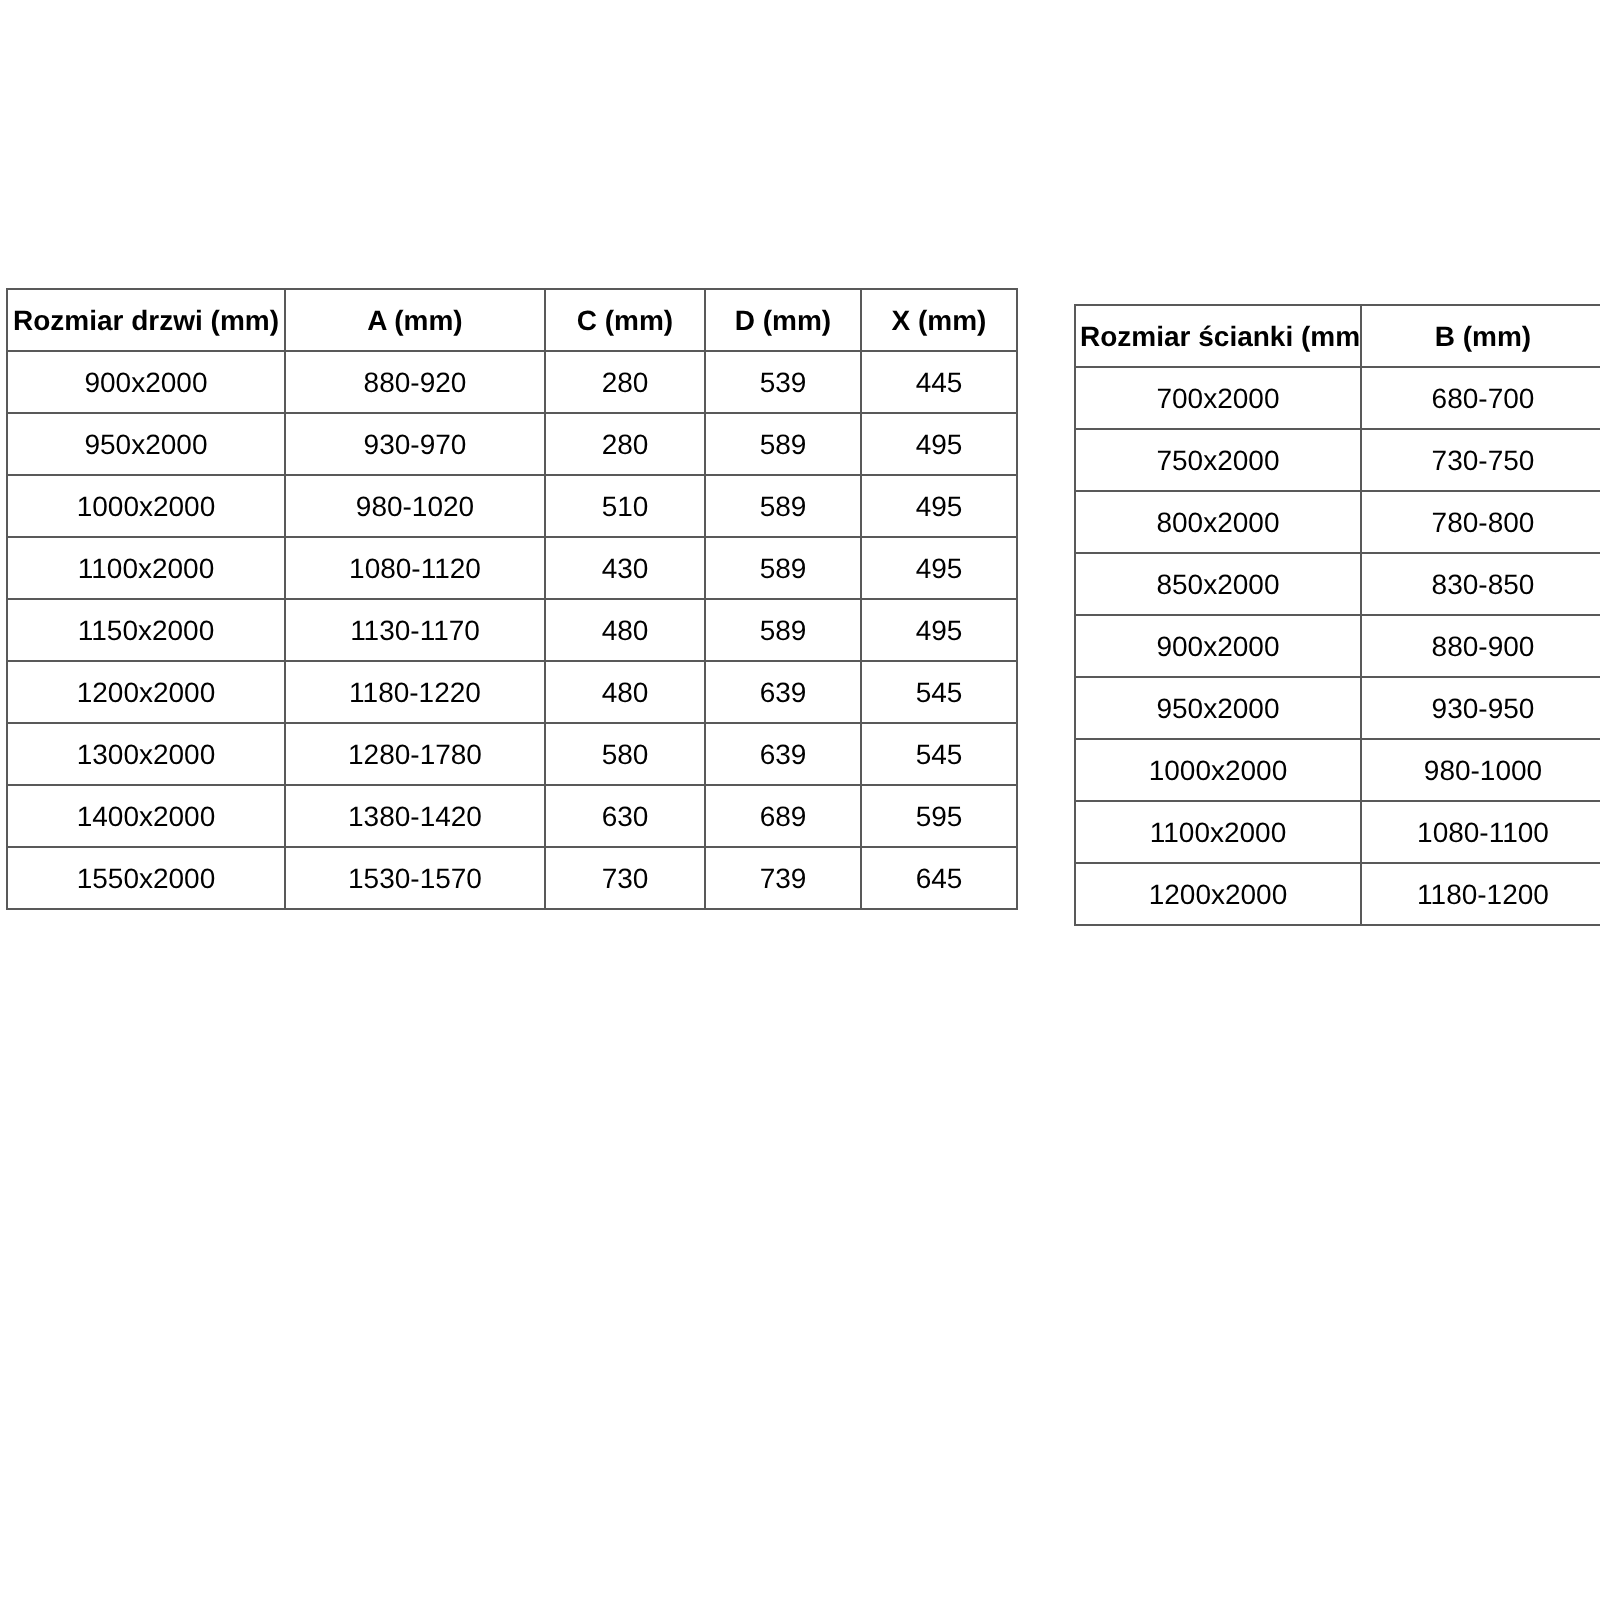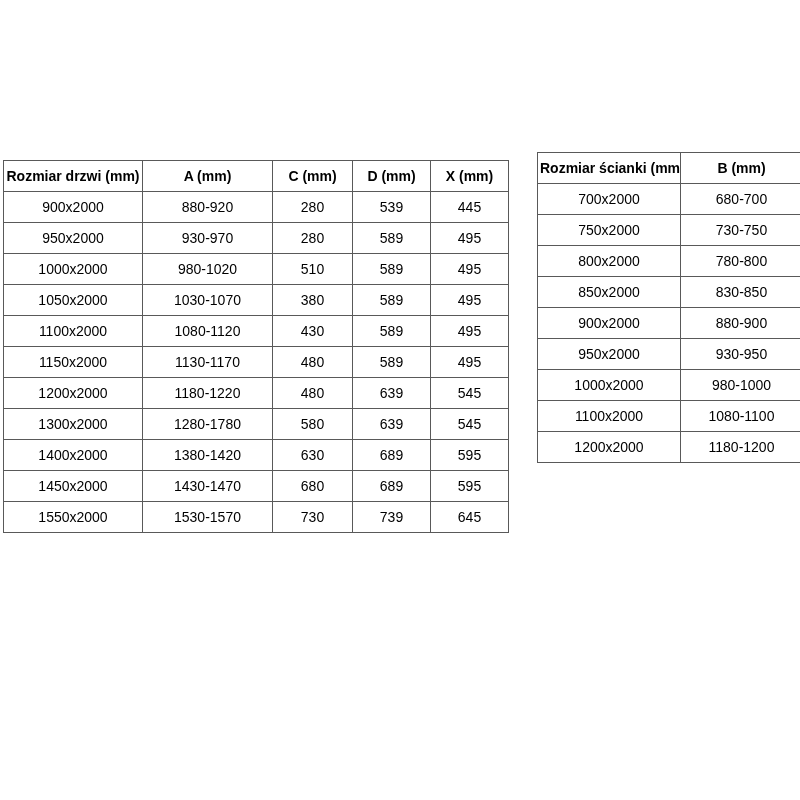--- a/index.html
+++ b/index.html
@@ -35,21 +35,21 @@
   }
   table.spec-table th {
     font-weight: bold;
   }
   table.spec-table td {
     font-weight: normal;
   }
   
   #door-table {
     left: 3px;
-    top: 160px;
+    top: 144px;
     width: 480px;
   }
   #door-table th:nth-child(1), #door-table td:nth-child(1) { width: 134px; }
   #door-table th:nth-child(2), #door-table td:nth-child(2) { width: 125px; }
   #door-table th:nth-child(3), #door-table td:nth-child(3) { width: 75px; }
   #door-table th:nth-child(4), #door-table td:nth-child(4) { width: 73px; }
   #door-table th:nth-child(5), #door-table td:nth-child(5) { width: 73px; }
   
   #wall-table {
     left: 537px;
@@ -88,27 +88,20 @@
         <td>495</td>
       </tr>
       <tr>
         <td>1000x2000</td>
         <td>980-1020</td>
         <td>510</td>
         <td>589</td>
         <td>495</td>
       </tr>
       <tr>
-        <td>1050x2000</td>
-        <td>1030-1070</td>
-        <td>380</td>
-        <td>589</td>
-        <td>495</td>
-      </tr>
-      <tr>
         <td>1100x2000</td>
         <td>1080-1120</td>
         <td>430</td>
         <td>589</td>
         <td>495</td>
       </tr>
       <tr>
         <td>1150x2000</td>
         <td>1130-1170</td>
         <td>480</td>
@@ -126,27 +119,20 @@
         <td>1300x2000</td>
         <td>1280-1780</td>
         <td>580</td>
         <td>639</td>
         <td>545</td>
       </tr>
       <tr>
         <td>1400x2000</td>
         <td>1380-1420</td>
         <td>630</td>
-        <td>689</td>
-        <td>595</td>
-      </tr>
-      <tr>
-        <td>1450x2000</td>
-        <td>1430-1470</td>
-        <td>680</td>
         <td>689</td>
         <td>595</td>
       </tr>
       <tr>
         <td>1550x2000</td>
         <td>1530-1570</td>
         <td>730</td>
         <td>739</td>
         <td>645</td>
       </tr>

